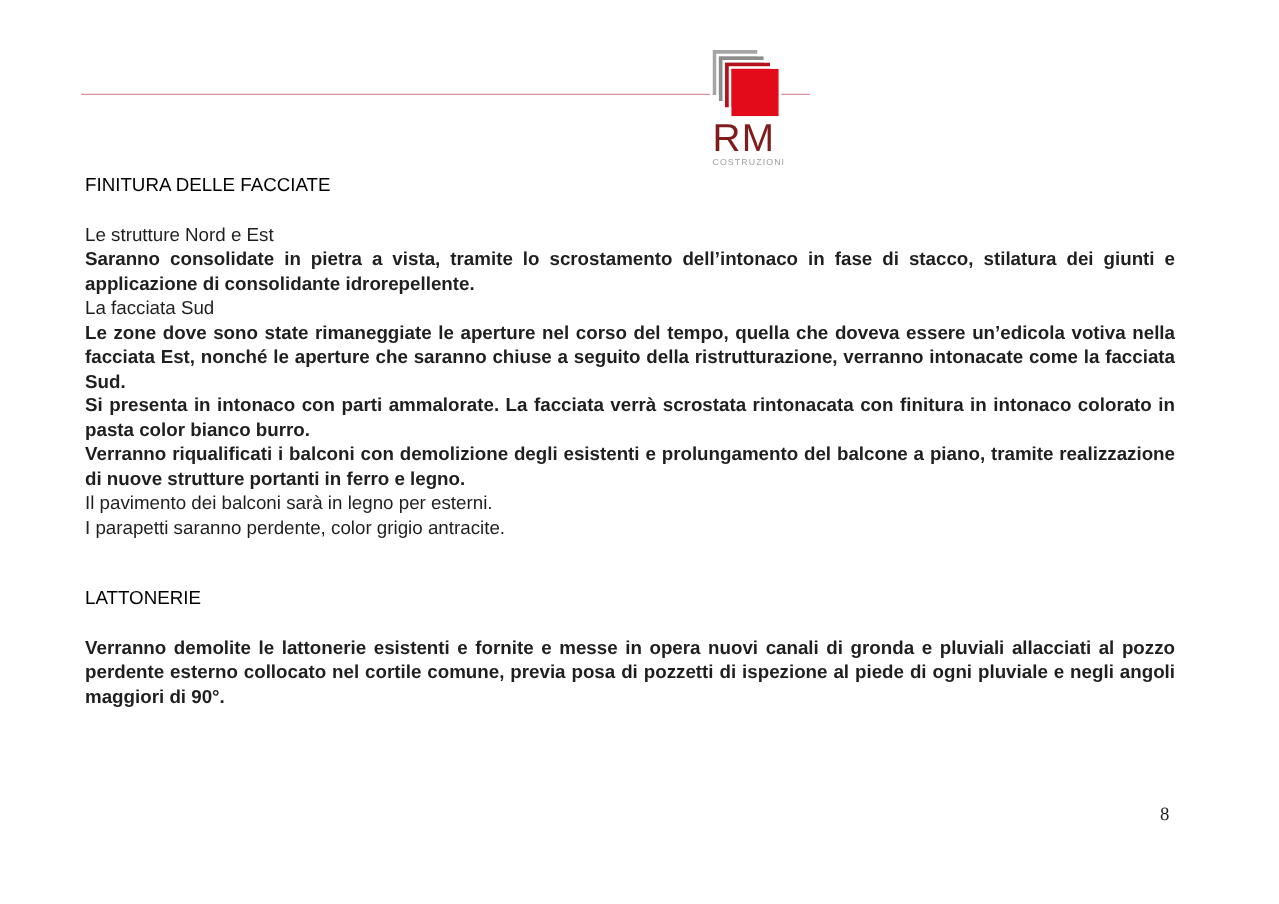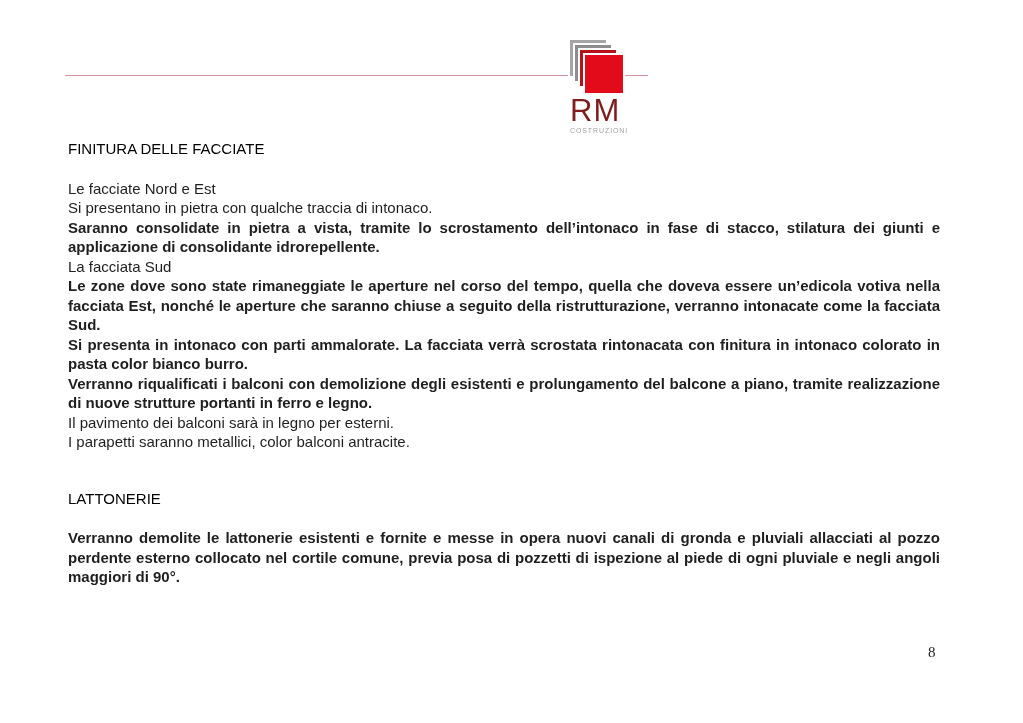--- a/index.html
+++ b/index.html
@@ -100,32 +100,31 @@
       <div class="sq sq4" style="background:#e30b1a"></div>
     </div>
     <div class="logo-text" style="color:#7f1d1d">RM</div>
     <div class="logo-subtext" style="color:#9f9f9f">COSTRUZIONI</div>
   </div>
 
   <div class="content">
 
     <div class="section">
       <div class="section-heading">FINITURA DELLE FACCIATE</div>
-      <p class="para">Le facciate Nord e Est</p>
-      <p class="para">Si presentano in pietra con qualche traccia di intonaco.</p>
+      <p class="para">Le strutture Nord e Est</p>
       <p class="para justify">Saranno consolidate in pietra a vista, tramite lo scrostamento dell’intonaco in fase di stacco, stilatura dei giunti e applicazione di consolidante idrorepellente.</p>
       <p class="para">La facciata Sud</p>
       <p class="para justify">Le zone dove sono state rimaneggiate le aperture nel corso del tempo, quella che doveva essere un’edicola votiva nella facciata Est, nonché le aperture che saranno chiuse a seguito della ristrutturazione, verranno intonacate come la facciata Sud.</p>
       <p class="para justify">Si presenta in intonaco con parti ammalorate. La facciata verrà scrostata rintonacata con finitura in intonaco colorato in pasta color bianco burro.</p>
     </div>
 
     <div class="section">
       <p class="para justify">Verranno riqualificati i balconi con demolizione degli esistenti e prolungamento del balcone a piano, tramite realizzazione di nuove strutture portanti in ferro e legno.</p>
       <p class="para">Il pavimento dei balconi sarà in legno per esterni.</p>
-      <p class="para">I parapetti saranno metallici, color balconi antracite.</p>
+      <p class="para">I parapetti saranno perdente, color grigio antracite.</p>
     </div>
 
     <div class="section">
       <div class="section-heading">LATTONERIE</div>
       <p class="para justify">Verranno demolite le lattonerie esistenti e fornite e messe in opera nuovi canali di gronda e pluviali allacciati al pozzo perdente esterno collocato nel cortile comune, previa posa di pozzetti di ispezione al piede di ogni pluviale e negli angoli maggiori di 90°.</p>
     </div>
 
   </div>
 
   <div class="page-number">8</div>

